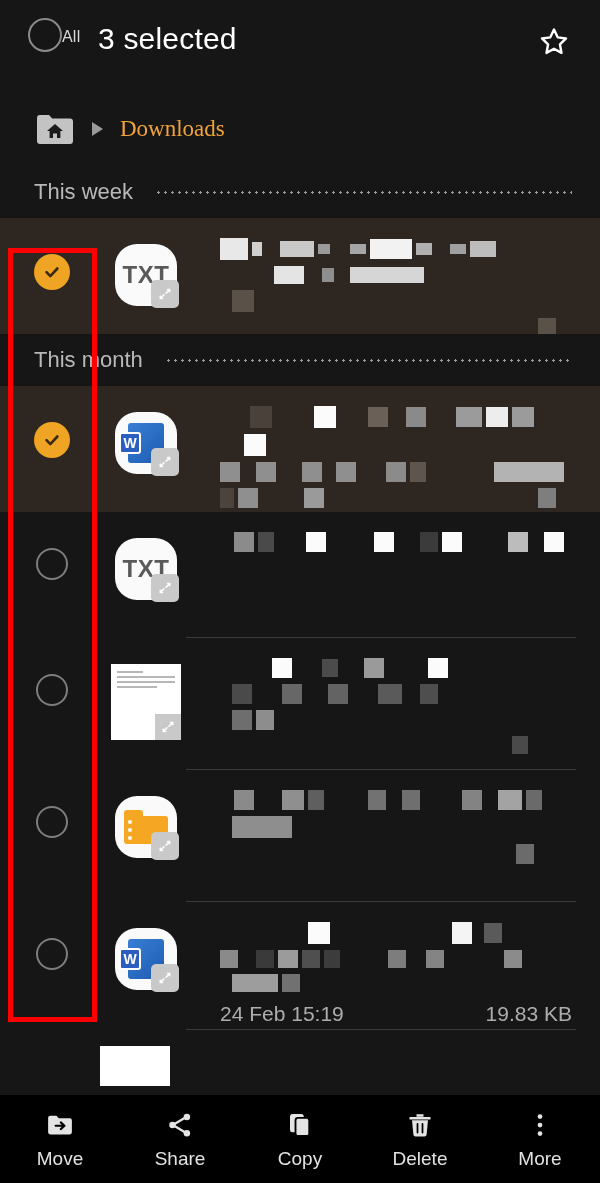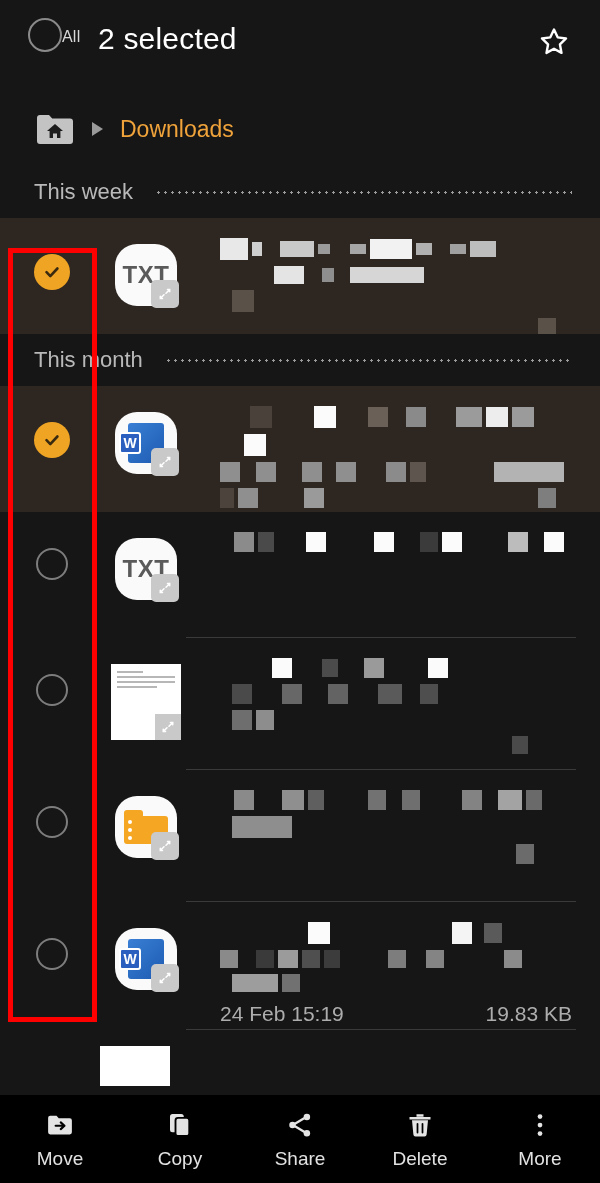--- a/index.html
+++ b/index.html
@@ -99,20 +99,21 @@
     width: 0; height: 0;
     border-left: 11px solid #9a9a9a;
     border-top: 7px solid transparent;
     border-bottom: 7px solid transparent;
   }
   .crumb-label {
     margin-left: 10px;
     font-size: 23px;
     color: #f0a33a;
     cursor: pointer;
+    font-family: Liberation Serif, serif;
   }
 
   
   .section-head {
     position: relative;
     height: 52px;
     display: flex;
     align-items: center;
     background: #161616;
   }
@@ -348,21 +349,21 @@
 <body>
 
 <div id="app">
 
   <div class="header">
     <div class="select-all">
       <div class="circle-outline"></div>
       <div class="select-all-label">All</div>
     </div>
 
-    <div class="header-title">2 selected</div>
+    <div class="header-title">3 selected</div>
 
     <div class="fav-btn">
       <svg width="34" height="34" viewBox="0 0 24 24">
         <path d="M12 3.2l2.6 5.5 5.9.8-4.3 4.2 1.1 6-5.3-2.9-5.3 2.9 1.1-6L3.5 9.5l5.9-.8z" fill="none" stroke="#ffffff" stroke-width="1.7" stroke-linejoin="round"></path>
       </svg>
     </div>
   </div>
 
   <div class="breadcrumb">
     <div class="crumb-home">
@@ -646,37 +647,37 @@
           <path d="M2.5 6.2A1.7 1.7 0 014.2 4.5h5l1.8 2.1h8.8a1.7 1.7 0 011.7 1.7v9.5a1.7 1.7 0 01-1.7 1.7H4.2a1.7 1.7 0 01-1.7-1.7z" fill="#e4e4e4"></path>
           <path d="M8.5 12.6h6.6M12.6 9.9l3 2.7-3 2.7" fill="none" stroke="#000000" stroke-width="1.7" stroke-linecap="round" stroke-linejoin="round"></path>
         </svg>
       </div>
       <div class="bb-label">Move</div>
     </div>
 
     <div class="bb-item">
       <div class="bb-icon">
         <svg width="30" height="30" viewBox="0 0 24 24">
-          <rect x="4" y="3.2" width="11" height="14.5" rx="2" fill="#e4e4e4"></rect>
-          <rect x="8.4" y="6.3" width="11" height="14.5" rx="2" fill="#e4e4e4" stroke="#000000" stroke-width="1.5"></rect>
-        </svg>
-      </div>
-      <div class="bb-label">Copy</div>
-    </div>
-
-    <div class="bb-item">
-      <div class="bb-icon">
-        <svg width="30" height="30" viewBox="0 0 24 24">
           <circle cx="17.5" cy="5.5" r="2.6" fill="#e4e4e4"></circle>
           <circle cx="6" cy="12" r="2.6" fill="#e4e4e4"></circle>
           <circle cx="17.5" cy="18.5" r="2.6" fill="#e4e4e4"></circle>
           <path d="M8.3 10.8l7-4.2M8.3 13.2l7 4.2" stroke="#e4e4e4" stroke-width="1.8" stroke-linecap="round"></path>
         </svg>
       </div>
       <div class="bb-label">Share</div>
+    </div>
+
+    <div class="bb-item">
+      <div class="bb-icon">
+        <svg width="30" height="30" viewBox="0 0 24 24">
+          <rect x="4" y="3.2" width="11" height="14.5" rx="2" fill="#e4e4e4"></rect>
+          <rect x="8.4" y="6.3" width="11" height="14.5" rx="2" fill="#e4e4e4" stroke="#000000" stroke-width="1.5"></rect>
+        </svg>
+      </div>
+      <div class="bb-label">Copy</div>
     </div>
 
     <div class="bb-item">
       <div class="bb-icon">
         <svg width="30" height="30" viewBox="0 0 24 24">
           <path d="M9.2 3.4h5.6v2H9.2z" fill="#e4e4e4"></path>
           <rect x="3.6" y="5.6" width="16.8" height="2" fill="#e4e4e4"></rect>
           <path d="M5.6 8.2h12.8l-1.1 11.4a1.7 1.7 0 01-1.7 1.5H8.4a1.7 1.7 0 01-1.7-1.5z" fill="#e4e4e4"></path>
           <path d="M10 11v7M14 11v7" stroke="#000000" stroke-width="1.4" stroke-linecap="round"></path>
         </svg>

